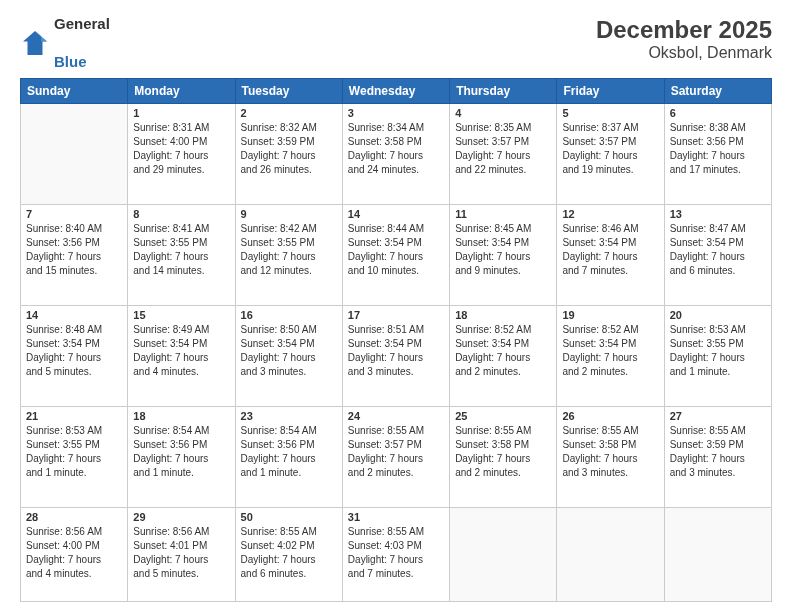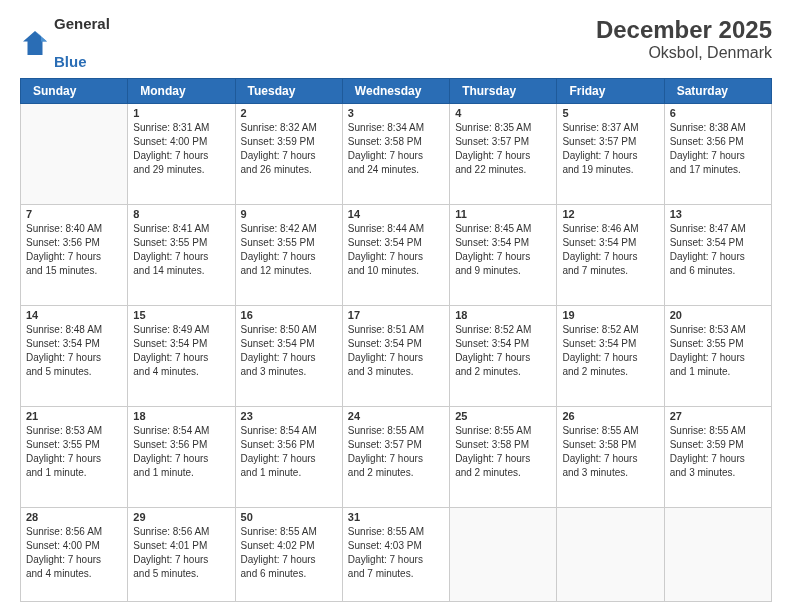--- a/index.html
+++ b/index.html
@@ -64,21 +64,21 @@
       flex: 1;
       border: 1px solid #ccc;
       border-collapse: collapse;
       width: 100%;
       table-layout: fixed;
     }
     .calendar th {
       background-color: #2a6db5;
       color: #fff;
       text-align: left;
-      padding: 5px 12px;
+      padding: 5px 6px;
       font-size: 12px;
       border: 1px solid #1e5a9a;
     }
     .calendar td {
       border: 1px solid #ccc;
       vertical-align: top;
       padding: 3px 5px;
       font-size: 9.5px;
       color: #333;
       height: 88px;

